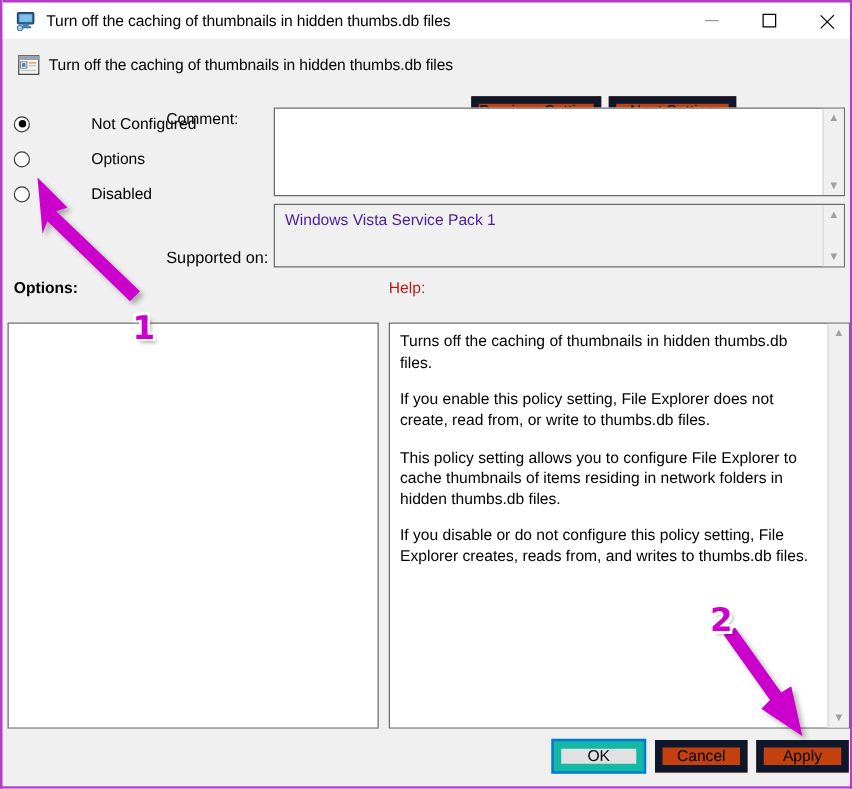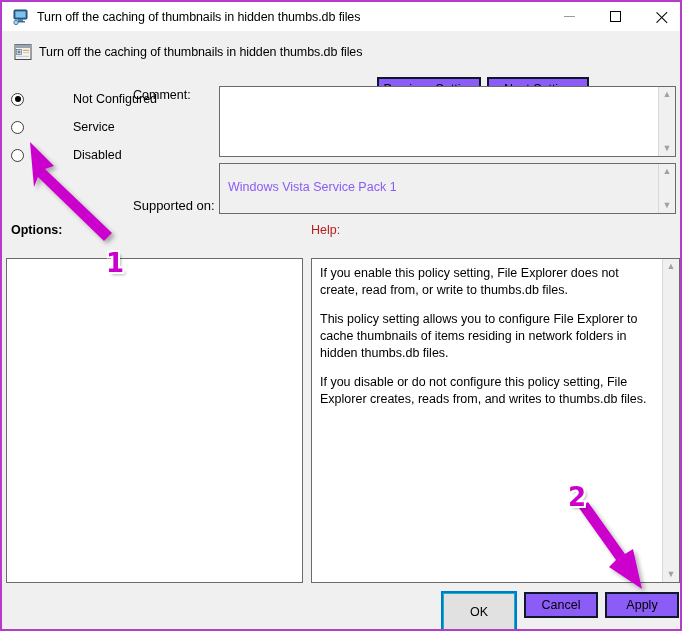--- a/index.html
+++ b/index.html
@@ -62,22 +62,22 @@
   #header-icon {
     position: absolute; left: 10px; top: 12px;
     width: 18px; height: 18px;
   }
   #header-title {
     position: absolute; left: 35px; top: 14px;
     font-size: 12.5px; color: #000; white-space: nowrap;
     letter-spacing: -0.1px;
   }
   .btn {
-    background: #8b5cf6;
-    border: 2px solid #0f172a;
+    background: #c2410c;
+    border: 6px solid #0f172a;
     font-family: "Liberation Sans", sans-serif;
     font-size: 12.5px;
     color: #000;
     display: flex; align-items: center; justify-content: center;
     padding: 0;
   }
   #btn-prev {
     position: absolute; left: 373px; top: 46px;
     width: 104px; height: 24px;
   }
@@ -119,22 +119,22 @@
     position: absolute; left: 217px; top: 86px;
     width: 457px; height: 71px;
     background: #ffffff; border: 1px solid #6b6b6b;
   }
   #supported-box {
     position: absolute; left: 217px; top: 163px;
     width: 457px; height: 51px;
     background: #f0f0f0; border: 1px solid #6b6b6b;
   }
   #supported-text {
-    position: absolute; left: 8px; top: 16px;
-    font-size: 12.5px; color: #8b5cf6; white-space: nowrap;
+    position: absolute; left: 8px; top: 5px;
+    font-size: 12.5px; color: #4c1d95; white-space: nowrap;
   }
   .sbar {
     position: absolute; right: 0; top: 0; bottom: 0;
     width: 17px; background: #f0f0f0;
     border-left: 1px solid #d8d8d8;
     display: flex; flex-direction: column; justify-content: space-between;
     align-items: center;
   }
   .sbar-arrow {
     width: 17px; height: 15px;
@@ -168,23 +168,23 @@
   #help-text p { margin: 0 0 13px 0; }
   #help-text p:last-child { margin-bottom: 0; }
 
   
   #footer {
     position: absolute; left: 2px; bottom: 0;
     width: 676px; height: 46px; background: #f0f0f0;
   }
   #btn-ok {
     position: absolute; left: 438px; top: 9px;
-    width: 74px; height: 40px;
+    width: 74px; height: 26px;
     outline: 2px solid #0078d7; outline-offset: -1px;
-    background: #e1e1e1; border: 2px solid #14b8a6;
+    background: #e1e1e1; border: 7px solid #14b8a6;
   }
   #btn-cancel {
     position: absolute; left: 520px; top: 9px;
     width: 74px; height: 26px;
   }
   #btn-apply {
     position: absolute; left: 601px; top: 9px;
     width: 74px; height: 26px;
   }
 
@@ -253,21 +253,21 @@
     <button class="btn" id="btn-prev">Previous Setting</button>
     <button class="btn" id="btn-next">Next Setting</button>
   </div>
 
   <div class="radio-row" id="radio-not-configured">
     <span class="radio-mark checked"></span>
     <span class="radio-label">Not Configured</span>
   </div>
   <div class="radio-row" id="radio-enabled">
     <span class="radio-mark"></span>
-    <span class="radio-label">Service</span>
+    <span class="radio-label">Options</span>
   </div>
   <div class="radio-row" id="radio-disabled">
     <span class="radio-mark"></span>
     <span class="radio-label">Disabled</span>
   </div>
 
   <span id="label-comment">Comment:</span>
   <div id="comment-box">
     <div class="sbar">
       <span class="sbar-arrow">▲</span>
@@ -284,20 +284,21 @@
     </div>
   </div>
 
   <span id="label-options">Options:</span>
   <span id="label-help">Help:</span>
 
   <div id="options-box"></div>
 
   <div id="help-box">
     <div id="help-text">
+      <p>Turns off the caching of thumbnails in hidden thumbs.db files.</p>
       <p>If you enable this policy setting, File Explorer does not create, read from, or write to thumbs.db files.</p>
       <p>This policy setting allows you to configure File Explorer to cache thumbnails of items residing in network folders in hidden thumbs.db files.</p>
       <p>If you disable or do not configure this policy setting, File Explorer creates, reads from, and writes to thumbs.db files.</p>
     </div>
     <div class="sbar">
       <span class="sbar-arrow">▲</span>
       <span class="sbar-arrow">▼</span>
     </div>
   </div>
 

